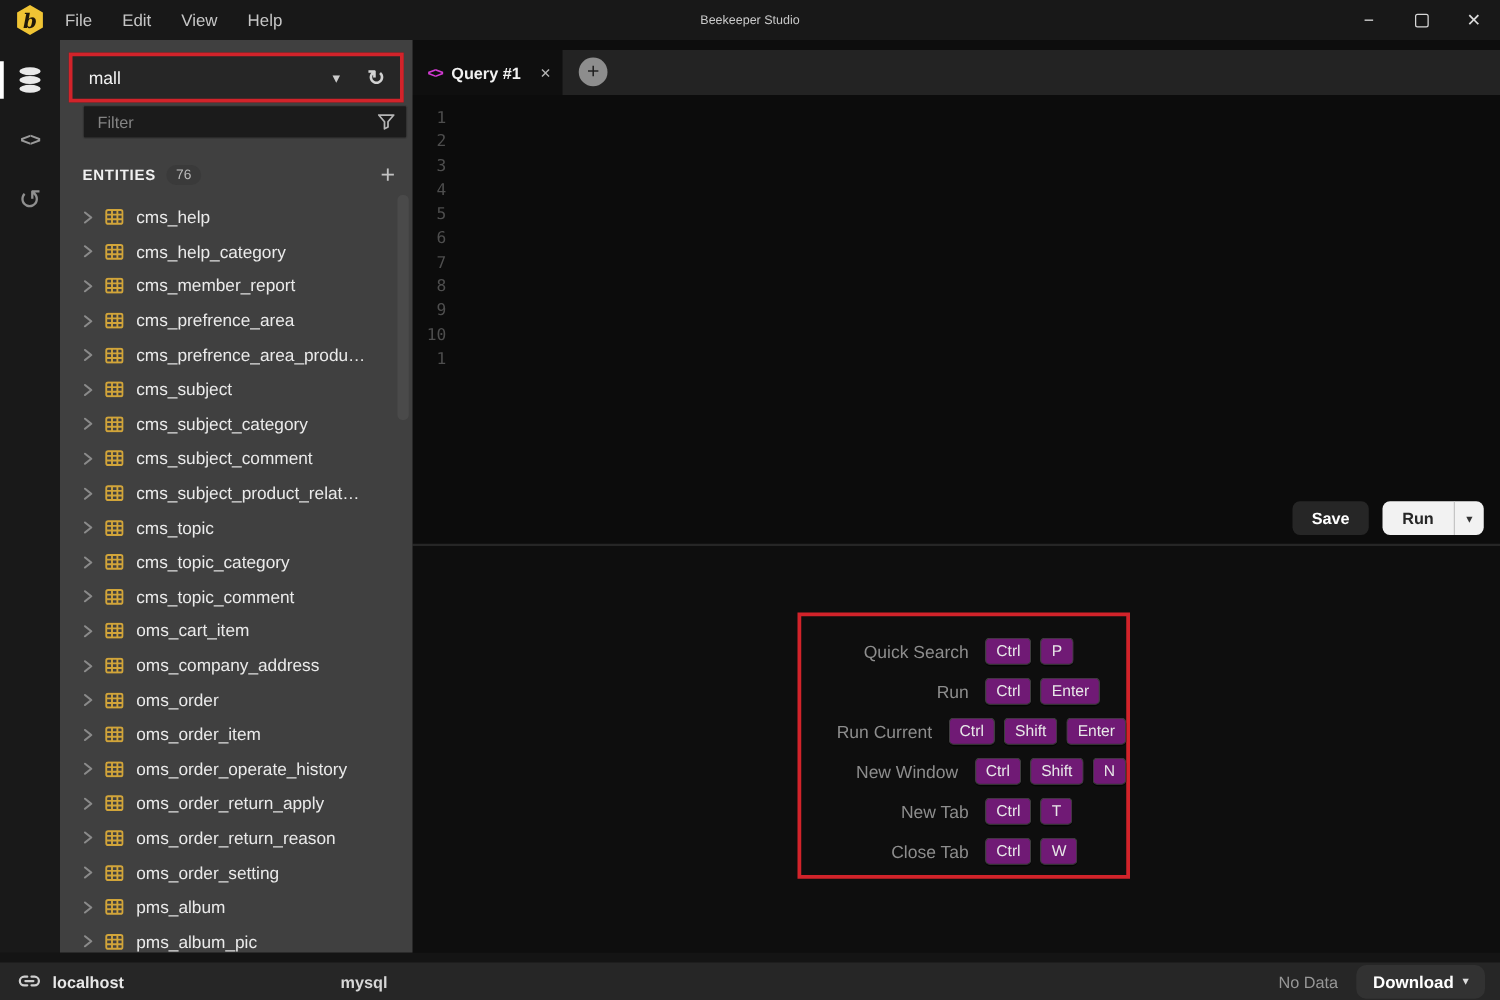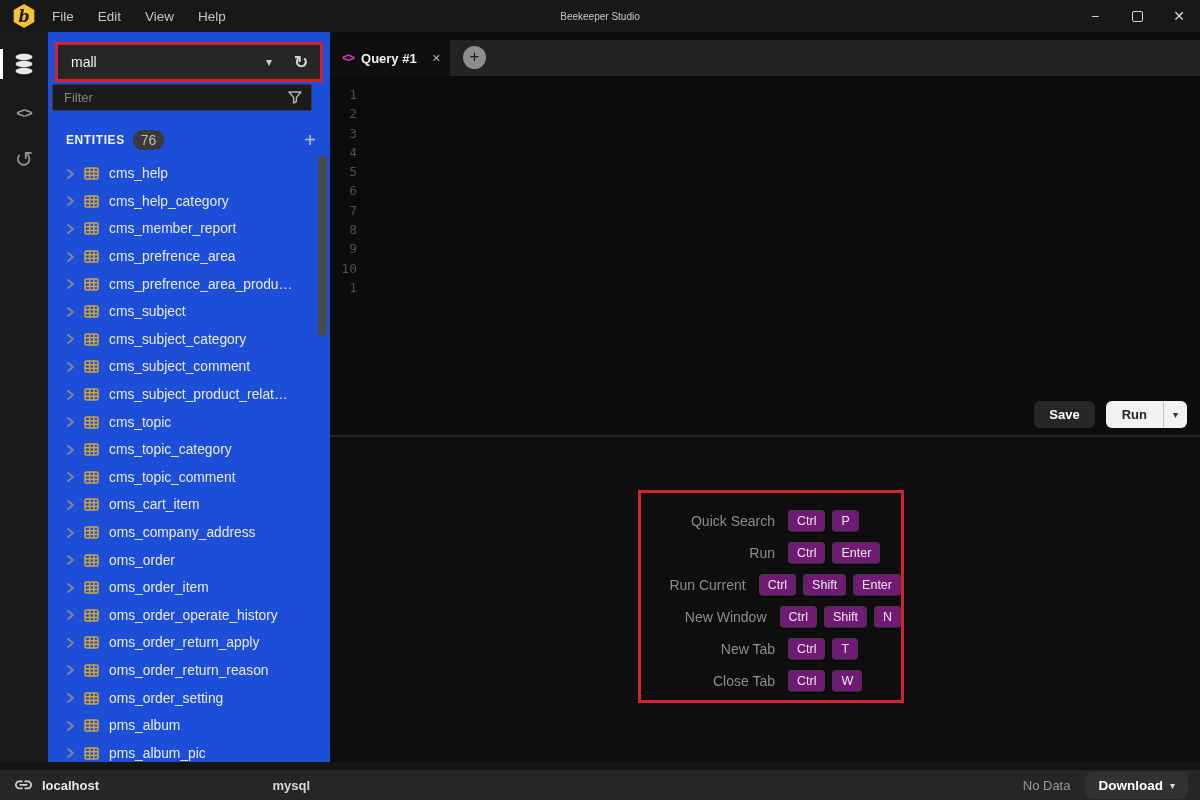--- a/index.html
+++ b/index.html
@@ -21,35 +21,35 @@
   
   .rail { position:absolute; top:32px; left:0; width:48px; bottom:38px; background:#191919; z-index:10; }
   .rail-item { position:relative; width:48px; height:36px; display:flex; align-items:center; justify-content:center; }
   .rail-item.r1 { margin-top:14px; }
   .rail-item.r2, .rail-item.r3 { margin-top:12px; }
   .rail-item.active::before { content:""; position:absolute; left:0; top:3px; bottom:3px; width:3px; background:#ffffff; }
   .code-glyph { color:#9a9a9a; font-weight:bold; font-size:15px; letter-spacing:-1px; }
   .hist-glyph { color:#8f8f8f; font-size:22px; line-height:1; }
 
   
-  .sidebar { position:absolute; top:32px; left:48px; width:282px; bottom:38px; background:#1d4ed8; z-index:5; }
+  .sidebar { position:absolute; top:32px; left:48px; width:282px; bottom:38px; background:#404040; z-index:5; }
   .db-annotation { position:absolute; left:7px; top:10px; width:268px; height:40px; border:3px solid var(--annotation-red,#d2232a); display:flex; align-items:stretch; background:#262626; }
   .db-select { flex:1; display:flex; align-items:center; padding:0 10px 0 13px; cursor:pointer; }
   .db-select .val { font-size:14px; color:#f2f2f2; }
   .db-select .caret { margin-left:auto; color:#cccccc; font-size:12px; }
   .db-refresh { width:38px; display:flex; align-items:center; justify-content:center; color:#d3d3d3; font-size:17px; font-weight:bold; cursor:pointer; }
 
-  .filter-wrap { position:absolute; left:4px; top:52px; width:260px; height:27px; background:#1b1b1b; border:1px solid #3a3a3a; border-radius:2px; display:flex; align-items:center; }
+  .filter-wrap { position:absolute; left:18px; top:52px; width:260px; height:27px; background:#1b1b1b; border:1px solid #3a3a3a; border-radius:2px; display:flex; align-items:center; }
   .filter-input { flex:1; background:transparent; border:none; outline:none; color:#cfcfcf; font-size:13px; padding:0 8px 0 11px; font-family:"Liberation Sans",sans-serif; }
   .filter-input::placeholder { color:#848484; }
   .funnel { margin-right:9px; display:flex; }
 
   .entities-row { position:absolute; left:18px; right:14px; top:97px; height:22px; display:flex; align-items:center; }
   .entities-title { font-size:12px; font-weight:bold; letter-spacing:.6px; color:#f0f0f0; }
-  .entities-badge { margin-left:8px; background:#3a3a3a; color:#bdbdbd; font-size:14px; border-radius:9px; padding:2px 8px; }
+  .entities-badge { margin-left:8px; background:#3a3a3a; color:#bdbdbd; font-size:11px; border-radius:9px; padding:2px 8px; }
   .entities-add { margin-left:auto; color:#c2c2c2; font-size:20px; font-weight:400; line-height:1; cursor:pointer; }
 
   .table-list { position:absolute; top:128px; left:0; right:0; bottom:0; overflow:hidden; }
   .table-item { height:27.6px; display:flex; align-items:center; padding-left:17px; cursor:pointer; }
   .table-item .chev { display:flex; width:12px; }
   .table-item .tico { display:flex; margin-left:7px; }
   .table-item .tlabel { margin-left:10px; font-size:13.8px; color:#eaeaea; white-space:nowrap; }
 
   .side-scrollbar { position:absolute; right:3px; top:124px; width:9px; height:180px; background:#4a4a4a; border-radius:4px; }
 

